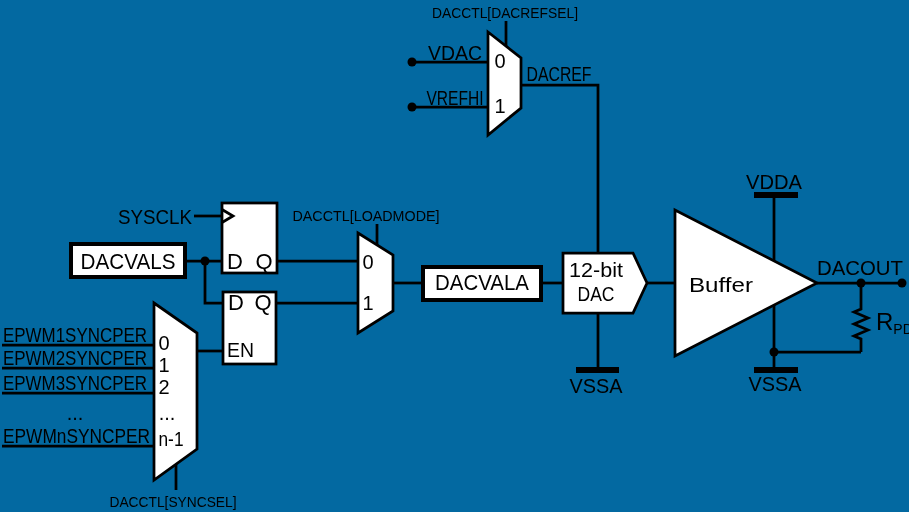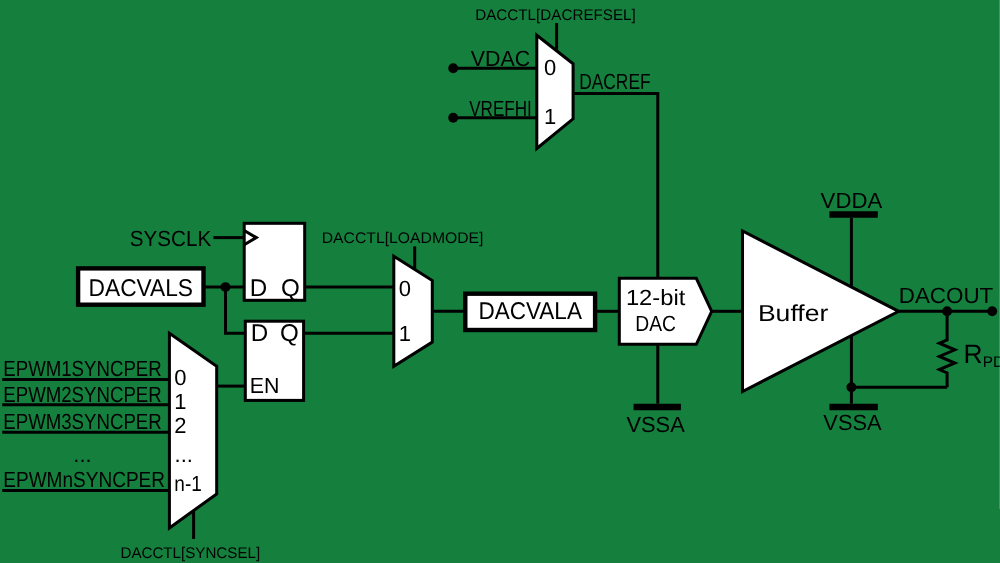--- a/index.html
+++ b/index.html
@@ -1,16 +1,16 @@
 <!DOCTYPE html>
 <html><head>
 <meta charset="utf-8">
 <style>
   html,body { margin:0; padding:0; background:#ffffff; }
-  .stage { position:relative; width:909px; height:512px; background:#15803d; overflow:hidden; }
+  .stage { position:relative; width:909px; height:512px; background:#0369a1; overflow:hidden; }
   svg { display:block; }
   svg text {
     font-family:"Liberation Sans", sans-serif;
     fill:#000000;
     stroke:none;
   }
   .wire   { fill:none; stroke:#000000; stroke-width:2.75; }
   .shape  { fill:#ffffff; stroke:#000000; stroke-width:2.75; }
   .reg    { fill:#ffffff; stroke:#000000; stroke-width:4; }
   .bar    { fill:none; stroke:#000000; stroke-width:6; stroke-linecap:butt; }

